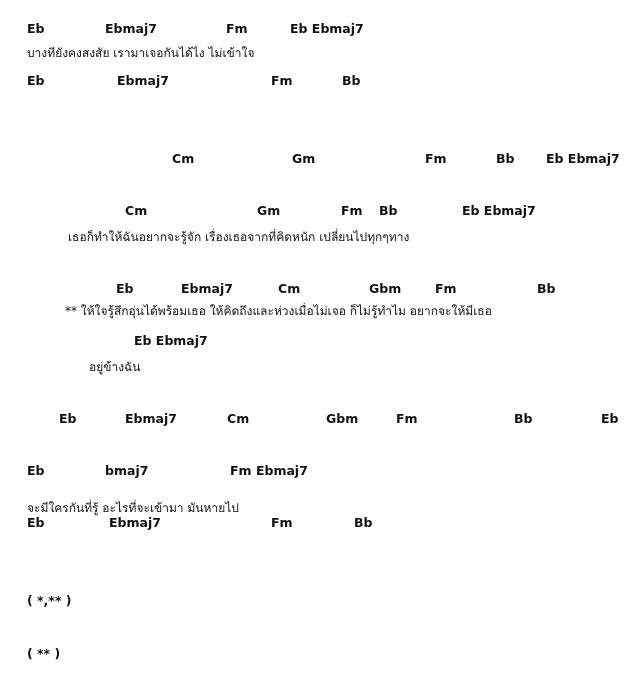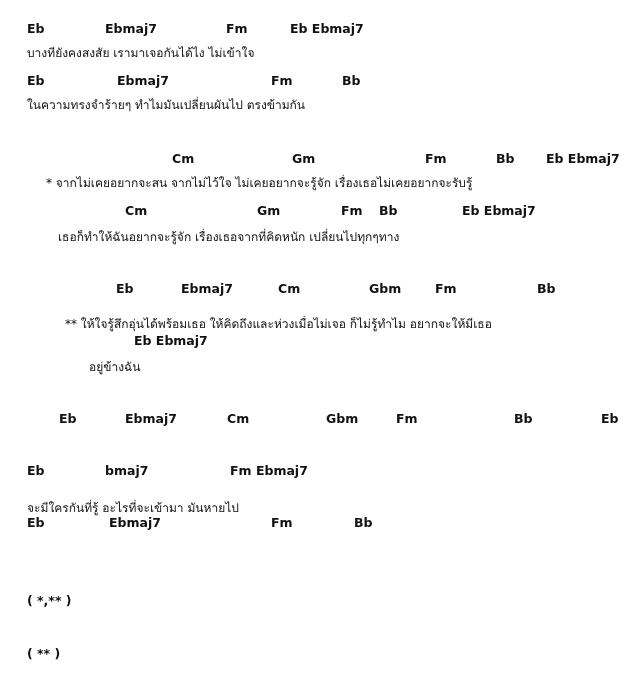--- a/index.html
+++ b/index.html
@@ -65,49 +65,47 @@
     <span class="chord" style="left:290px">Eb Ebmaj7</span>
   </div>
   <div class="lyric" style="top:43px;left:27px">บางทียังคงสงสัย เรามาเจอกันได้ไง ไม่เข้าใจ</div>
 
   <div class="chord-line" style="top:71px">
     <span class="chord" style="left:27px">Eb</span>
     <span class="chord" style="left:117px">Ebmaj7</span>
     <span class="chord" style="left:271px">Fm</span>
     <span class="chord" style="left:342px">Bb</span>
   </div>
-  <div class="lyric" style="top:95px;left:27px">ในความทรงจำร้ายๆ ทำไมมันเปลี่ยนผันไป ตรงข้ามกัน</div>
 
   <div class="chord-line" style="top:149px">
     <span class="chord" style="left:172px">Cm</span>
     <span class="chord" style="left:292px">Gm</span>
     <span class="chord" style="left:425px">Fm</span>
     <span class="chord" style="left:496px">Bb</span>
     <span class="chord" style="left:546px">Eb Ebmaj7</span>
   </div>
-  <div class="lyric" style="top:173px;left:46px">* จากไม่เคยอยากจะสน จากไม่ไว้ใจ ไม่เคยอยากจะรู้จัก เรื่องเธอไม่เคยอยากจะรับรู้</div>
 
   <div class="chord-line" style="top:201px">
     <span class="chord" style="left:125px">Cm</span>
     <span class="chord" style="left:257px">Gm</span>
     <span class="chord" style="left:341px">Fm</span>
     <span class="chord" style="left:379px">Bb</span>
     <span class="chord" style="left:462px">Eb Ebmaj7</span>
   </div>
-  <div class="lyric" style="top:227px;left:58px">เธอก็ทำให้ฉันอยากจะรู้จัก เรื่องเธอจากที่คิดหนัก เปลี่ยนไปทุกๆทาง</div>
+  <div class="lyric" style="top:227px;left:68px">เธอก็ทำให้ฉันอยากจะรู้จัก เรื่องเธอจากที่คิดหนัก เปลี่ยนไปทุกๆทาง</div>
 
   <div class="chord-line" style="top:279px">
     <span class="chord" style="left:116px">Eb</span>
     <span class="chord" style="left:181px">Ebmaj7</span>
     <span class="chord" style="left:278px">Cm</span>
     <span class="chord" style="left:369px">Gbm</span>
     <span class="chord" style="left:435px">Fm</span>
     <span class="chord" style="left:537px">Bb</span>
   </div>
-  <div class="lyric" style="top:314px;left:65px">** ให้ใจรู้สึกอุ่นได้พร้อมเธอ ให้คิดถึงและห่วงเมื่อไม่เจอ ก็ไม่รู้ทำไม อยากจะให้มีเธอ</div>
+  <div class="lyric" style="top:301px;left:65px">** ให้ใจรู้สึกอุ่นได้พร้อมเธอ ให้คิดถึงและห่วงเมื่อไม่เจอ ก็ไม่รู้ทำไม อยากจะให้มีเธอ</div>
 
   <div class="chord-line" style="top:331px">
     <span class="chord" style="left:134px">Eb Ebmaj7</span>
   </div>
   <div class="lyric" style="top:357px;left:89px">อยู่ข้างฉัน</div>
 
   <div class="chord-line" style="top:409px">
     <span class="chord" style="left:59px">Eb</span>
     <span class="chord" style="left:125px">Ebmaj7</span>
     <span class="chord" style="left:227px">Cm</span>

